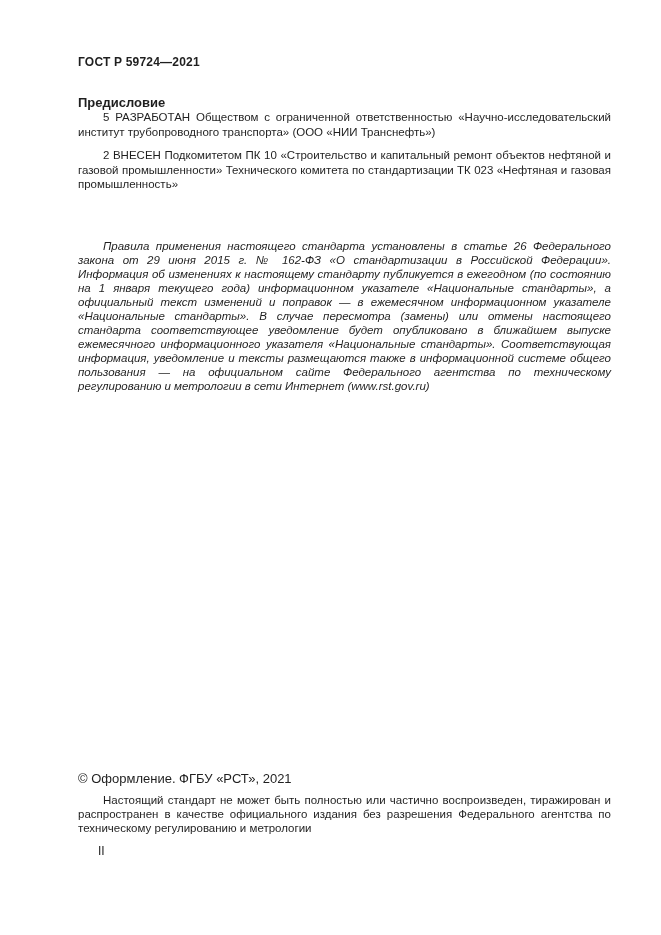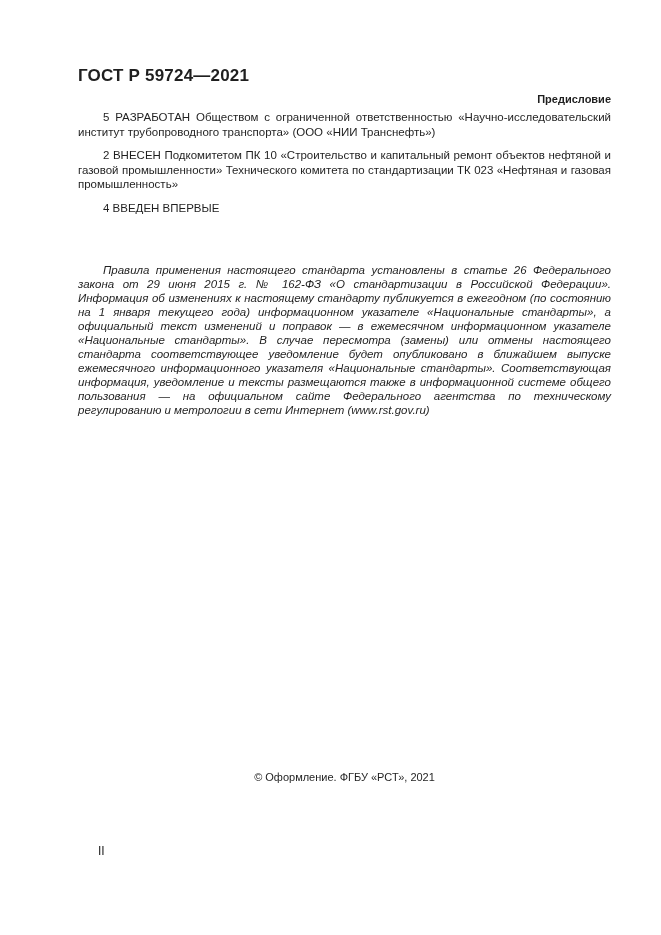--- a/index.html
+++ b/index.html
@@ -11,33 +11,33 @@
     position: relative;
     width: 661px;
     height: 935px;
     background: #ffffff;
     color: #1f1f1f;
     font-family: "Liberation Sans", sans-serif;
     overflow: hidden;
   }
   .doc-code {
     position: absolute;
-    top: 66px;
+    top: 55px;
     left: 78px;
-    font-size: 17px;
+    font-size: 12px;
     font-weight: bold;
     letter-spacing: 0.2px;
   }
   .page-title {
     position: absolute;
     top: 86px;
     left: 78px;
     width: 533px;
-    text-align: right;
-    font-size: 11px;
+    text-align: left;
+    font-size: 13px;
     font-weight: bold;
   }
   .content {
     position: absolute;
     top: 110px;
     left: 78px;
     width: 533px;
     font-size: 11.5px;
     line-height: 14.6px;
     text-align: justify;
@@ -49,22 +49,22 @@
   .application-note {
     font-style: italic;
     margin-top: 47px !important;
     line-height: 14px;
   }
   .copyright {
     position: absolute;
     top: 771px;
     left: 78px;
     width: 533px;
-    text-align: center;
-    font-size: 11px;
+    text-align: left;
+    font-size: 13px;
   }
   .reproduction-notice {
     position: absolute;
     top: 793px;
     left: 78px;
     width: 533px;
     margin: 0;
     font-size: 11.5px;
     line-height: 14px;
     text-align: justify;
@@ -83,22 +83,22 @@
 
 <div class="page">
 
   <div class="doc-code">ГОСТ Р 59724—2021</div>
 
   <h1 class="page-title">Предисловие</h1>
 
   <div class="content">
     <p>5 РАЗРАБОТАН Обществом с ограниченной ответственностью «Научно-исследовательский институт трубопроводного транспорта» (ООО «НИИ Транснефть»)</p>
     <p>2 ВНЕСЕН Подкомитетом ПК 10 «Строительство и капитальный ремонт объектов нефтяной и газовой промышленности» Технического комитета по стандартизации ТК 023 «Нефтяная и газовая промышленность»</p>
-    <p>4 ВВЕДЕН ВПЕРВЫЕ</p>
     <p class="application-note">Правила применения настоящего стандарта установлены в статье 26 Федерального закона от 29 июня 2015 г. № 162-ФЗ «О стандартизации в Российской Федерации». Информация об изменениях к настоящему стандарту публикуется в ежегодном (по состоянию на 1 января текущего года) информационном указателе «Национальные стандарты», а официальный текст изменений и поправок — в ежемесячном информационном указателе «Национальные стандарты». В случае пересмотра (замены) или отмены настоящего стандарта соответствующее уведомление будет опубликовано в ближайшем выпуске ежемесячного информационного указателя «Национальные стандарты». Соответствующая информация, уведомление и тексты размещаются также в информационной системе общего пользования — на официальном сайте Федерального агентства по техническому регулированию и метрологии в сети Интернет (www.rst.gov.ru)</p>
   </div>
 
   <div class="copyright">© Оформление. ФГБУ «РСТ», 2021</div>
 
+  <p class="reproduction-notice">Настоящий стандарт не может быть полностью или частично воспроизведен, тиражирован и распространен в качестве официального издания без разрешения Федерального агентства по техническому регулированию и метрологии</p>
 
   <div class="page-number">II</div>
 
 </div>
 
 </body></html>

